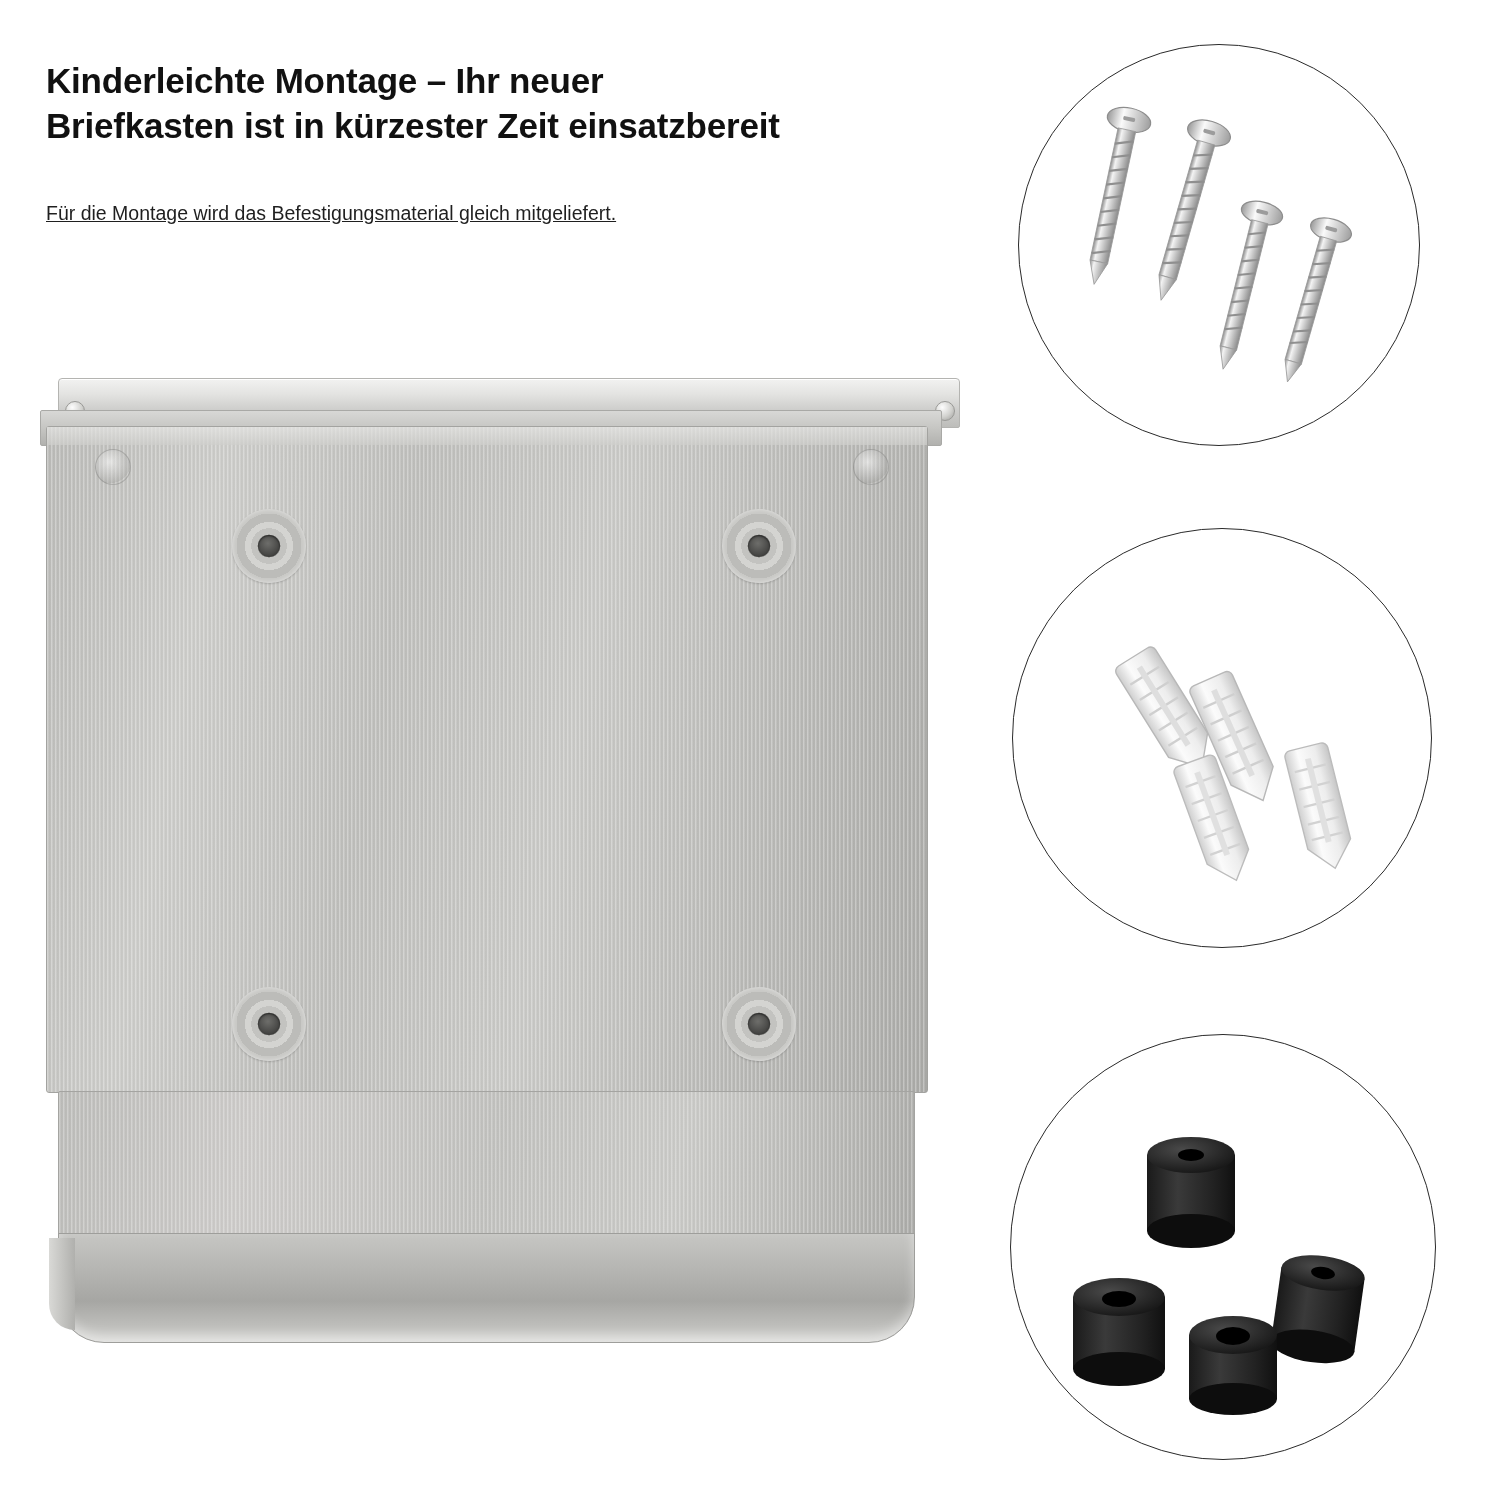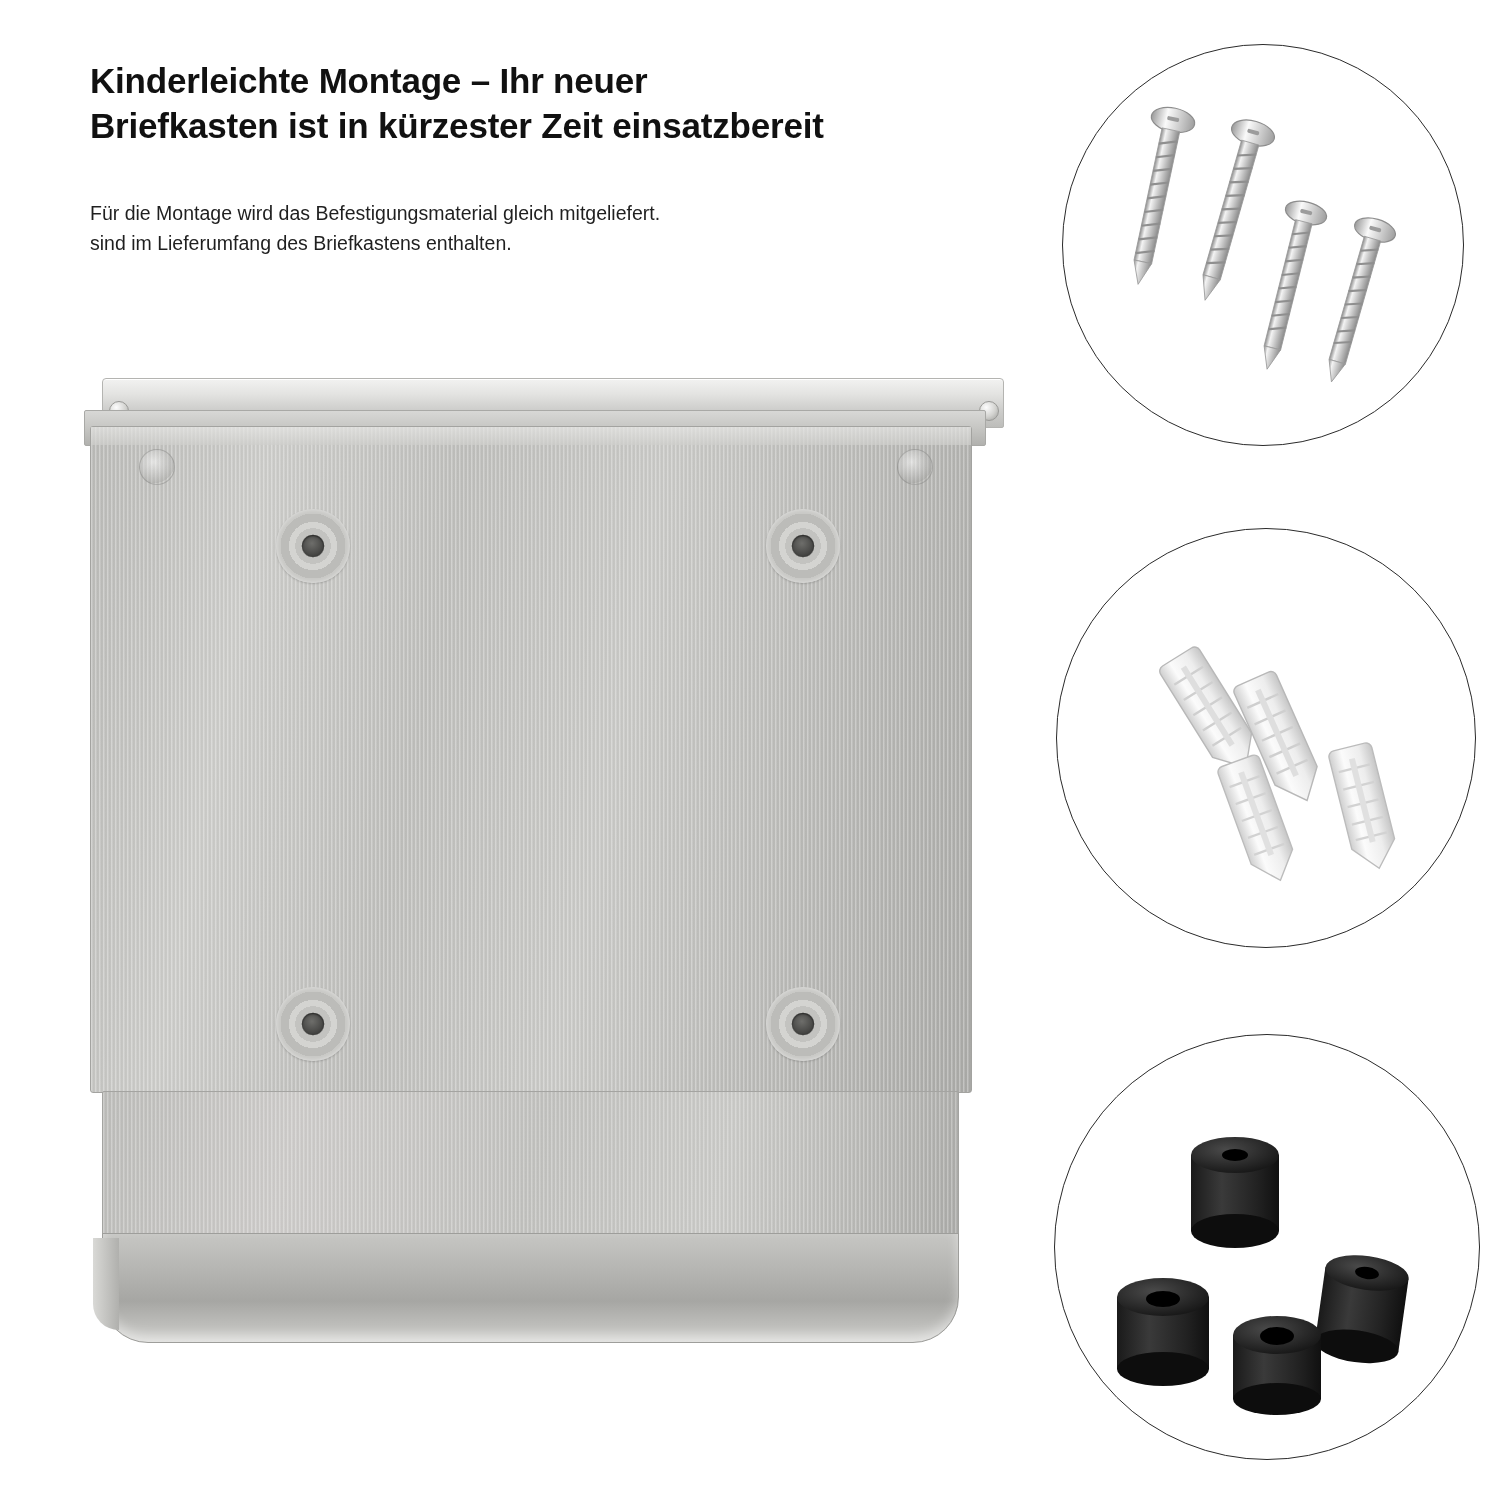--- a/index.html
+++ b/index.html
@@ -12,21 +12,20 @@
     height: 1500px;
     font-family: "Liberation Sans", sans-serif;
     color: #1b1b1b;
     overflow: hidden;
     position: relative;
   }
 
   .page {
     position: absolute;
     inset: 0;
-    margin-left: 44px;
   }
 
   
   .headline {
     position: absolute;
     left: 46px;
     top: 36px;
     width: 740px;
     font-size: 35px;
     line-height: 1.28;
@@ -36,21 +35,21 @@
   }
   .subtext {
     position: absolute;
     left: 46px;
     top: 198px;
     width: 800px;
     font-size: 19.5px;
     line-height: 1.55;
     color: #1f1f1f;
   }
-  .subtext .line { display: block; white-space: nowrap; }
+  .subtext .line { display: block; white-space: nowrap; text-decoration: underline; }
 
   
   .mailbox-wrap {
     position: absolute;
     left: 40px;
     top: 378px;
     width: 920px;
     height: 980px;
   }
 
@@ -194,21 +193,20 @@
 </style>
 </head>
 <body>
 
 <div class="page">
 
   <h1 class="headline">Kinderleichte Montage – Ihr neuer Briefkasten ist in kürzester Zeit einsatzbereit</h1>
 
   <div class="subtext">
     <span class="line">Für die Montage wird das Befestigungsmaterial gleich mitgeliefert.</span>
-    <span class="line">sind im Lieferumfang des Briefkastens enthalten.</span>
   </div>
 
   <div class="mailbox-wrap">
     <div class="lid">
       <div class="hinge left"></div>
       <div class="hinge right"></div>
     </div>
     <div class="lid-inner"></div>
 
     <div class="body-panel">

